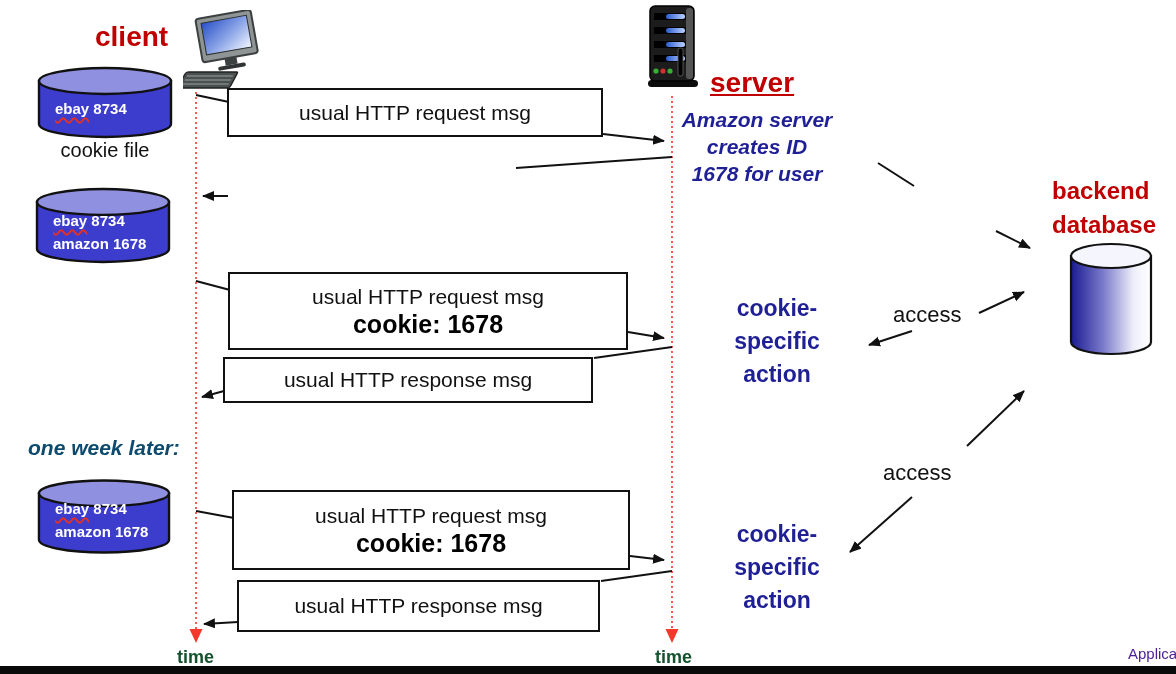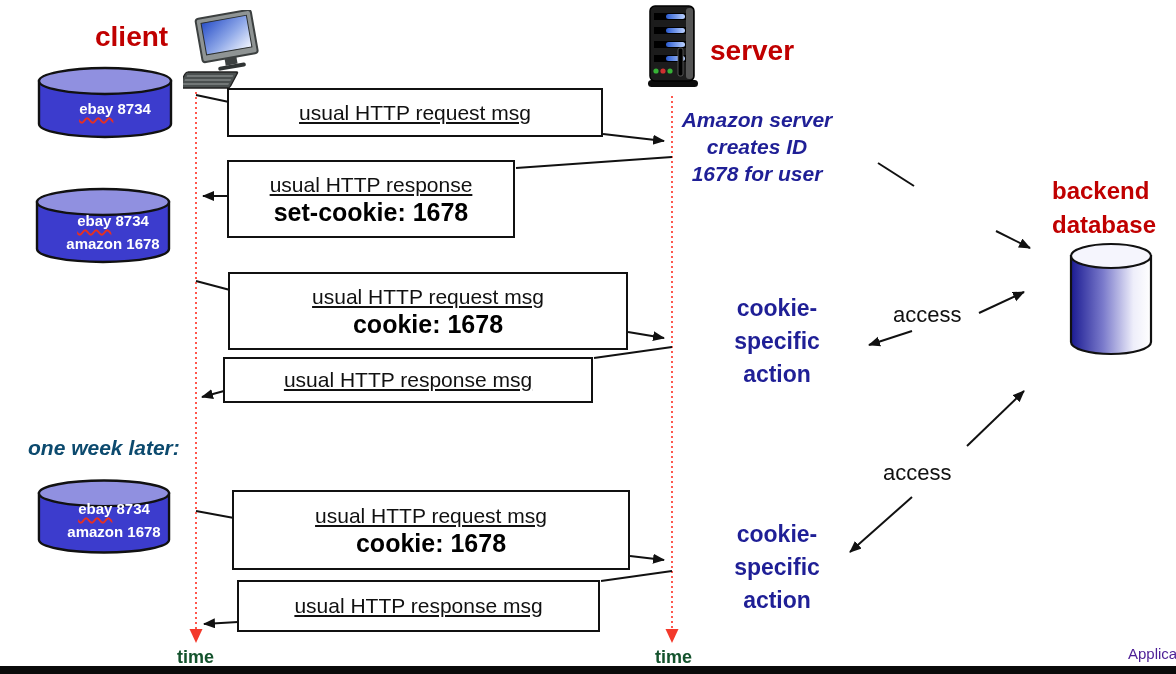--- a/index.html
+++ b/index.html
@@ -15,28 +15,28 @@
   .amazon-note{font-size:21px;line-height:27px;width:170px;}
   .cookie-action{font-size:23px;line-height:33px;width:130px;}
   .black-note{color:#111;font-size:22px;line-height:28px;}
   .backend{color:#c00000;font-weight:700;font-size:24px;line-height:34px;}
 
   .msgbox{
     background:#ffffff;border:2px solid #111;box-sizing:border-box;
     display:flex;flex-direction:column;align-items:center;justify-content:center;
     text-align:center;z-index:3;
   }
-  .msgbox .m1{font-size:21px;color:#111;line-height:26px;text-decoration:underline;}
+  .msgbox .m1{font-size:21px;color:#111;line-height:26px;}
   .msgbox .m2{font-size:25px;font-weight:700;color:#000;line-height:28px;}
 
   .jar{z-index:2;}
   .jar svg{position:absolute;left:0;top:0;}
   .jar-text{
     position:relative;color:#ffffff;font-weight:700;font-size:15px;line-height:23px;
-    padding-left:20px;white-space:nowrap;text-align:center;
+    padding-left:20px;white-space:nowrap;
   }
   .wavy{
     text-decoration-line:underline;text-decoration-style:wavy;
     text-decoration-color:#e83020;text-decoration-thickness:1.5px;text-underline-offset:3px;
   }
   .cookie-file{color:#111;font-size:20px;text-align:center;width:140px;}
   .week-later{color:#0c4a6e;font-size:21px;font-style:italic;font-weight:600;white-space:nowrap;}
   .time-label{color:#14532d;font-weight:600;font-size:18px;}
   .footer-text{color:#4c1d95;font-size:15px;white-space:nowrap;}
   .bottom-bar{left:0;top:666px;width:1176px;height:8px;background:#0a0a0a;}
@@ -135,31 +135,32 @@
           <rect x="22" y="38" width="19" height="5" rx="2.5" fill="url(#stripe)"></rect>
         <rect x="10" y="51" width="32" height="7" fill="#000"></rect>
           <rect x="22" y="52" width="19" height="5" rx="2.5" fill="url(#stripe)"></rect>
       </g>
       <rect x="34" y="44" width="5" height="28" rx="2" fill="#000" stroke="#666" stroke-width="0.8"></rect>
       <circle cx="12" cy="67" r="2.6" fill="#36b336"></circle>
       <circle cx="19" cy="67" r="2.6" fill="#d03030"></circle>
       <circle cx="26" cy="67" r="2.6" fill="#36b336"></circle>
     </svg>
   </div>
-  <div class="abs heading" style="left:710px;top:36px;">server</div>
+  <div class="abs heading" style="left:710px;top:68px;text-decoration:underline;">server</div>
 
   <div class="abs jar" style="left:35px;top:66px;width:140px;height:74px;">
     <svg width="140" height="74" viewBox="0 0 140 74">
       <path d="M4,15 V58 A66,13 0 0 0 136,58 V15 Z" fill="#3c3ccd" stroke="#111" stroke-width="2.4"></path>
       <ellipse cx="70" cy="15" rx="66" ry="13" fill="#9090e0" stroke="#111" stroke-width="2.4"></ellipse>
     </svg>
     <div class="jar-text" style="padding-top:31px;">
       <span><span class="wavy">ebay</span><span> 8734</span></span>
     </div>
   </div>
+  <div class="abs cookie-file" style="left:35px;top:139px;">cookie file</div>
 
   <div class="abs jar" style="left:33px;top:186px;width:140px;height:80px;">
     <svg width="140" height="80" viewBox="0 0 140 80">
       <path d="M4,16 V63 A66,13 0 0 0 136,63 V16 Z" fill="#3c3ccd" stroke="#111" stroke-width="2.4"></path>
       <ellipse cx="70" cy="16" rx="66" ry="13" fill="#9090e0" stroke="#111" stroke-width="2.4"></ellipse>
     </svg>
     <div class="jar-text" style="padding-top:23px;">
       <div><span class="wavy">ebay</span><span> 8734</span></div>
       <div>amazon 1678</div>
     </div>
@@ -173,24 +174,20 @@
     </svg>
     <div class="jar-text" style="padding-top:21px;">
       <div><span class="wavy">ebay</span><span> 8734</span></div>
       <div>amazon 1678</div>
     </div>
   </div>
 
   <div class="abs msgbox" style="left:227px;top:88px;width:376px;height:49px;">
     <div class="m1">usual HTTP request msg</div>
     <div class="m2"></div>
-  </div>
-  <div class="abs msgbox" style="left:227px;top:160px;width:288px;height:78px;">
-    <div class="m1">usual HTTP response</div>
-    <div class="m2">set-cookie: 1678</div>
   </div>
   <div class="abs msgbox" style="left:228px;top:272px;width:400px;height:78px;">
     <div class="m1">usual HTTP request msg</div>
     <div class="m2">cookie: 1678</div>
   </div>
   <div class="abs msgbox" style="left:223px;top:357px;width:370px;height:46px;">
     <div class="m1">usual HTTP response msg</div>
     <div class="m2"></div>
   </div>
   <div class="abs msgbox" style="left:232px;top:490px;width:398px;height:80px;">

